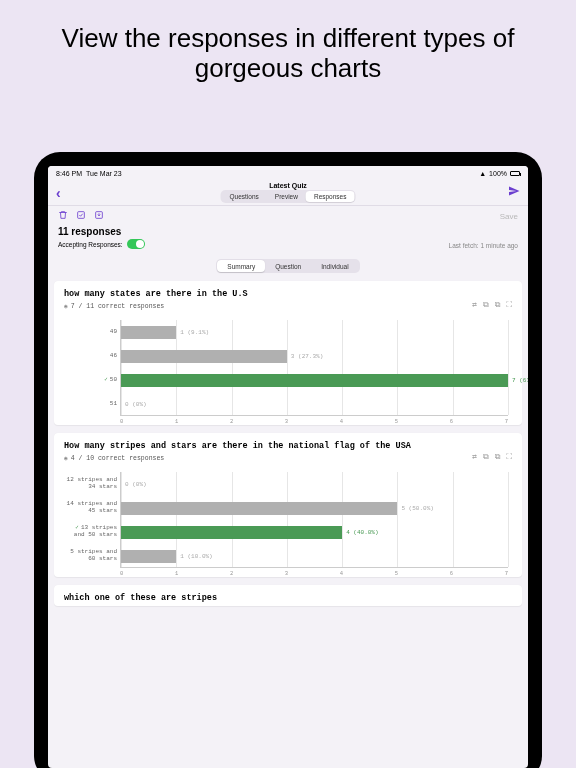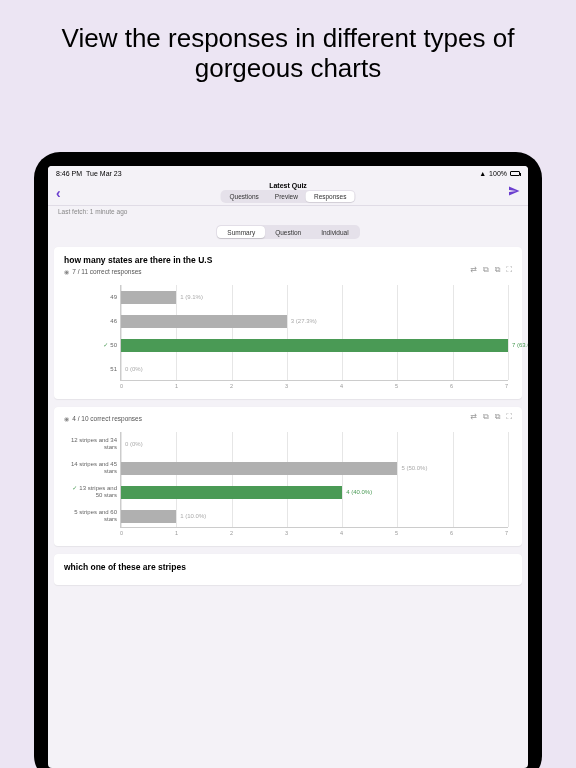--- a/index.html
+++ b/index.html
@@ -99,22 +99,23 @@
   .subtabs-row { display:flex; justify-content:center; padding:4px 0 8px; }
   .subtabs {
     display:flex; background:#e5e1ea; border-radius:5px; padding:1px; font-size:6.5px;
   }
   .subtabs span { padding:2.5px 10px; border-radius:4px; color:#333; }
   .subtabs .active { background:#fff; box-shadow:0 0.5px 1px rgba(0,0,0,0.15); }
 
   
   .cards { padding:0 6px; display:flex; flex-direction:column; gap:8px; }
   .card {
-    background:#fff; border-radius:4px; padding:8px 10px 10px;
+    background:#fff; border-radius:4px; padding:8px 10px 0;
     box-shadow:0 0.5px 1px rgba(0,0,0,0.06);
+    font-family:Liberation Mono, monospace;
   }
   .q-title { font-size:8.5px; font-weight:700; margin-bottom:3px; }
   .q-sub { font-size:6.5px; color:#555; display:flex; align-items:center; gap:3px; }
   .q-sub::before { content:"◉"; font-size:6px; color:#888; }
   .q-actions { float:right; display:flex; gap:6px; color:#999; font-size:8px; margin-top:-10px;}
 
   .chart {
     margin-top:10px;
     position:relative;
   }
@@ -180,22 +181,51 @@
           <span class="active">Responses</span>
         </div>
       </div>
       <span class="send-icon">
         <svg width="12" height="12" viewBox="0 0 24 24" fill="#6b3fcf">
             <path d="M2 21l21-9L2 3v7l15 2-15 2z"></path>
           </svg>
       </span>
     </div>
 
+    <div class="toolrow">
+      <div class="tool-icons">
+        <span>
+          <svg width="10" height="10" viewBox="0 0 24 24" fill="none" stroke="#6b3fcf" stroke-width="2">
+              <path d="M3 6h18M8 6V4h8v2M6 6l1 14h10l1-14"></path>
+            </svg>
+        </span>
+        <span>
+          <svg width="10" height="10" viewBox="0 0 24 24" fill="none" stroke="#6b3fcf" stroke-width="2">
+              <rect x="4" y="4" width="16" height="16" rx="2"></rect>
+              <path d="M8 12l3 3 5-6"></path>
+            </svg>
+        </span>
+        <span>
+          <svg width="10" height="10" viewBox="0 0 24 24" fill="none" stroke="#6b3fcf" stroke-width="2">
+              <rect x="4" y="4" width="16" height="16" rx="2"></rect>
+              <path d="M12 8v6m-3-3l3 3 3-3"></path>
+            </svg>
+        </span>
+      </div>
+      <span class="tool-save">Save</span>
+    </div>
 
     <div class="resp-header">
+      <div class="resp-left">
+        <div class="count">11 responses</div>
+        <div class="accepting">
+          <span>Accepting Responses:</span>
+          <span class="toggle"></span>
+        </div>
+      </div>
       <div class="last-fetch">Last fetch: 1 minute ago</div>
     </div>
 
     <div class="subtabs-row">
       <div class="subtabs">
         <span class="active">Summary</span>
         <span>Question</span>
         <span>Individual</span>
       </div>
     </div>
@@ -251,20 +281,21 @@
               <span>2</span>
               <span>3</span>
               <span>4</span>
               <span>5</span>
               <span>6</span>
               <span>7</span>
             </div>
           </div>
         </div>
         <div class="card">
+          <div class="q-title">How many stripes and stars are there in the national flag of the USA</div>
           <div class="q-sub">4 / 10 correct responses</div>
           <div class="q-actions">
             <span>⇄</span>
             <span>⧉</span>
             <span>⧉</span>
             <span>⛶</span>
           </div>
           <div class="chart">
             <div class="chart-area" style="height: 96px;">
               <div class="grid-v" style="left: 0%;"></div>

